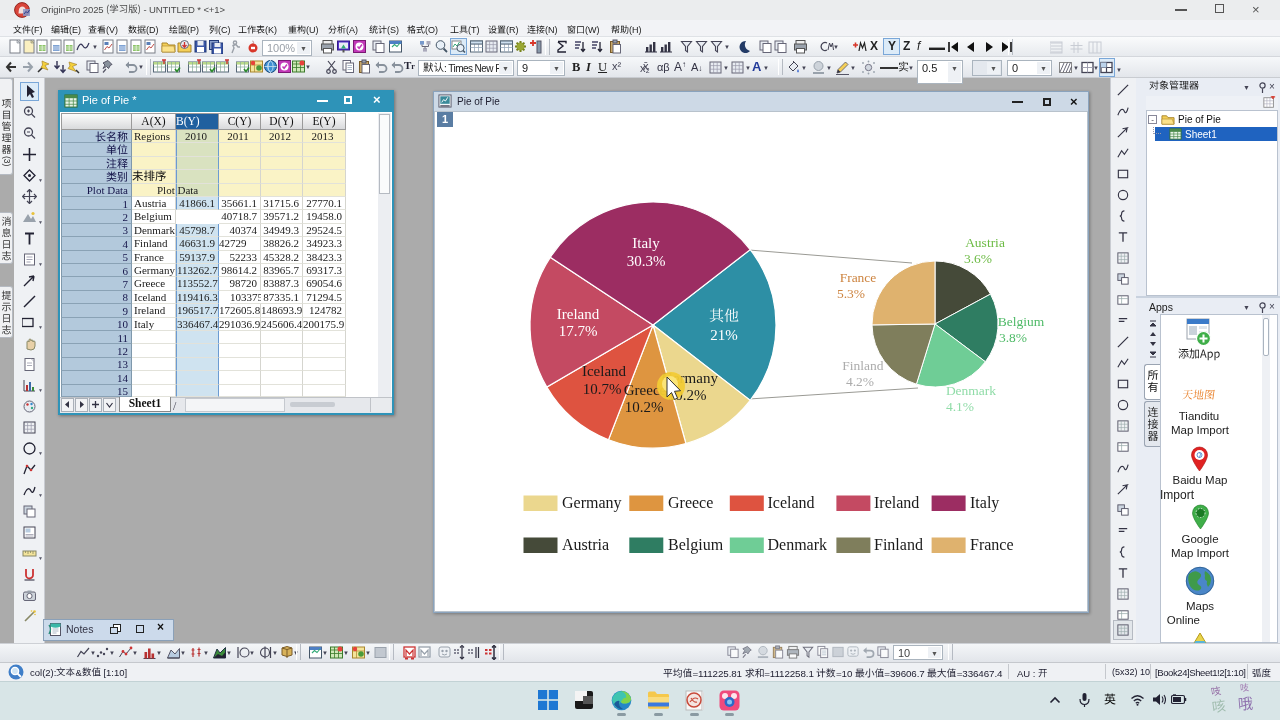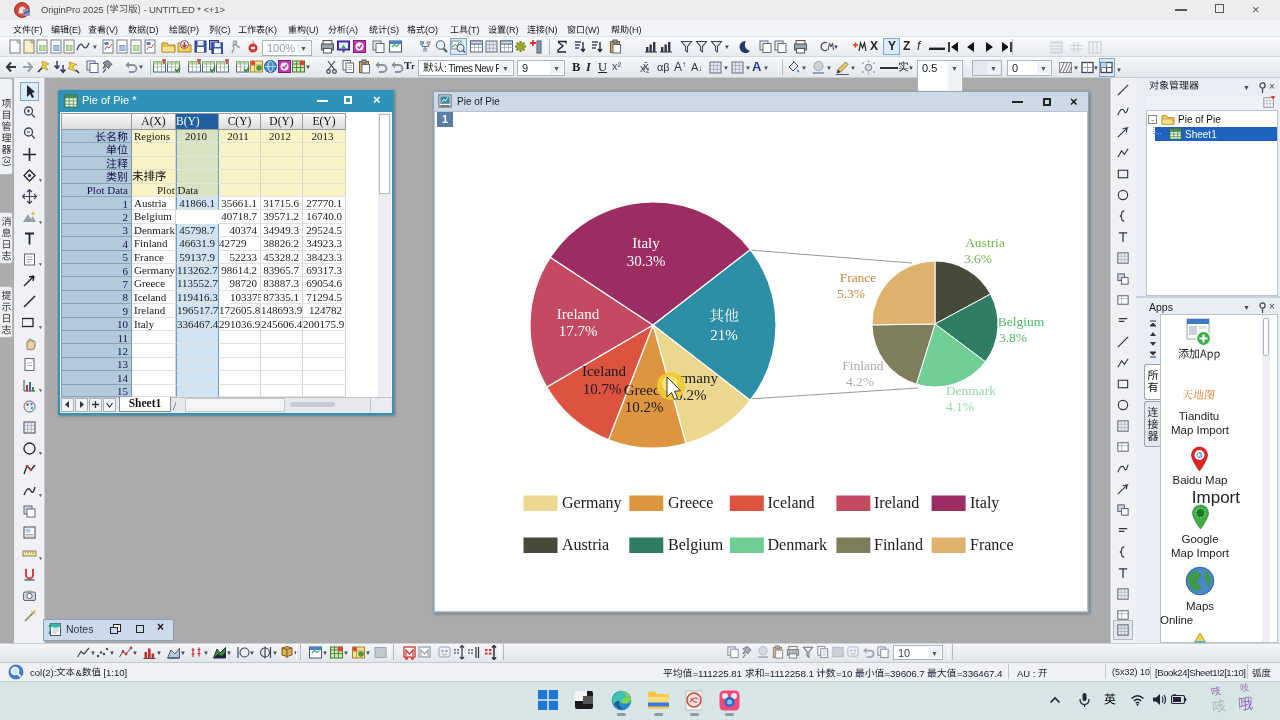--- a/index.html
+++ b/index.html
@@ -526,21 +526,21 @@
         <circle cx="7.5" cy="13.5" r="0.9"></circle>
       </g>
     </svg>
 <div class="abs" style="left:880px;top:67px;width:18px;height:1.5px;background:#333"></div>
 <div class="abs" style="left:898px;top:61px">
       <svg width="11.0" height="12.6" viewBox="0 0 11.0 12.6" style="overflow:visible">
         <path d="M5.9 8.5C7.4 9.1 8.8 9.8 9.7 10.5L10.2 9.9C9.3 9.2 7.8 8.5 6.3 7.9ZM2.6 3.6C3.2 3.9 3.9 4.5 4.3 4.9L4.8 4.3C4.4 3.9 3.7 3.4 3.1 3ZM1.5 5.3C2.2 5.6 2.9 6.2 3.3 6.6L3.8 5.9C3.4 5.6 2.7 5.1 2 4.7ZM1 1.7V3.9H1.8V2.5H9.2V3.9H10V1.7H6.3C6.1 1.3 5.8 0.8 5.5 0.4L4.7 0.6C4.9 1 5.1 1.4 5.3 1.7ZM0.8 6.9V7.6H4.8C4.1 8.7 3 9.4 0.9 9.8C1.1 10 1.3 10.3 1.4 10.5C3.8 10 5.1 9 5.7 7.6H10.3V6.9H6C6.3 5.8 6.3 4.5 6.4 3H5.5C5.5 4.6 5.4 5.9 5.1 6.9Z" fill="#222"></path>
       </svg>
     </div>
 <div class="abs" style="left:908px;top:65px;font-size:6px;color:#445">▼</div>
-<div class="combo" style="left:917px;top:60px;width:46px;height:32px;color:#222">0.5<span class="da">▼</span></div>
+<div class="combo" style="left:917px;top:60px;width:46px;height:24px;color:#222">0.5<span class="da">▼</span></div>
 <div class="combo" style="left:972px;top:60px;width:30px;height:16px;background:#e4e8ee">
       <span class="da">▼</span>
     </div>
 <div class="combo" style="left:1007px;top:60px;width:45px;height:16px;color:#222">0<span class="da">▼</span></div>
 <svg class="abs" style="left:1058px;top:60px" width="15" height="15" viewBox="0 0 15 15">
       <rect x="1.5" y="2.5" width="12" height="10" fill="#fff" stroke="#888"></rect>
       <path d="M2,12 l4,-9 M5,12.5 l4.5,-10 M8,12.5 l4.5,-10 M11,12.5 l2.5,-6" stroke="#556" stroke-width="0.9"></path>
     </svg>
 <div class="abs" style="left:1073px;top:65px;font-size:6px;color:#445">▼</div>
 <svg class="abs" style="left:1080px;top:60px" width="15" height="15" viewBox="0 0 15 15">
@@ -862,21 +862,21 @@
 <div class="abs" style="left:219px;top:197.0px;width:42px;height:13.4px;background:#fff;border-right:1px solid #d5d5cf;border-bottom:1px solid #e2e2da;font-family:'Liberation Serif',serif;font-size:11px;color:#1a1a1a;text-align:right;padding-right:3px;line-height:13px;overflow:hidden">35661.1</div>
 <div class="abs" style="left:261px;top:197.0px;width:42px;height:13.4px;background:#fff;border-right:1px solid #d5d5cf;border-bottom:1px solid #e2e2da;font-family:'Liberation Serif',serif;font-size:11px;color:#1a1a1a;text-align:right;padding-right:3px;line-height:13px;overflow:hidden">31715.6</div>
 <div class="abs" style="left:303px;top:197.0px;width:43px;height:13.4px;background:#fff;border-right:1px solid #d5d5cf;border-bottom:1px solid #e2e2da;font-family:'Liberation Serif',serif;font-size:11px;color:#1a1a1a;text-align:right;padding-right:3px;line-height:13px;overflow:hidden">27770.1</div>
 <div class="abs" style="left:61px;top:210.4px;width:71px;height:13.4px;background:#b3c9dc;border-right:1px solid #7f98ac;border-bottom:1px solid #8aa2b5;border-left:1px solid #7f98ac;overflow:hidden">
       <div style="position:absolute;right:3px;top:0.5px;font-size:11px;font-family:'Liberation Serif',serif;color:#15154a">2</div>
     </div>
 <div class="abs" style="left:132px;top:210.4px;width:44px;height:13.4px;background:#fff;border-right:1px solid #d5d5cf;border-bottom:1px solid #e2e2da;font-family:'Liberation Serif',serif;font-size:11px;color:#1a1a1a;text-align:left;padding-left:2px;line-height:13px;overflow:hidden">Belgium</div>
 <div class="abs" style="left:176px;top:197px;width:43px;height:13.4px;background:#cfe3f0;border-left:1px solid #6b9bd2;border-right:1px solid #6b9bd2;border-bottom:1px solid #e2e2da;font-family:'Liberation Serif',serif;font-size:11px;color:#1a1a1a;text-align:right;padding-right:3px;line-height:13px;overflow:hidden">41866.1</div>
 <div class="abs" style="left:219px;top:210.4px;width:42px;height:13.4px;background:#fff;border-right:1px solid #d5d5cf;border-bottom:1px solid #e2e2da;font-family:'Liberation Serif',serif;font-size:11px;color:#1a1a1a;text-align:right;padding-right:3px;line-height:13px;overflow:hidden">40718.7</div>
 <div class="abs" style="left:261px;top:210.4px;width:42px;height:13.4px;background:#fff;border-right:1px solid #d5d5cf;border-bottom:1px solid #e2e2da;font-family:'Liberation Serif',serif;font-size:11px;color:#1a1a1a;text-align:right;padding-right:3px;line-height:13px;overflow:hidden">39571.2</div>
-<div class="abs" style="left:303px;top:210.4px;width:43px;height:13.4px;background:#fff;border-right:1px solid #d5d5cf;border-bottom:1px solid #e2e2da;font-family:'Liberation Serif',serif;font-size:11px;color:#1a1a1a;text-align:right;padding-right:3px;line-height:13px;overflow:hidden">16740.0</div>
+<div class="abs" style="left:303px;top:210.4px;width:43px;height:13.4px;background:#fff;border-right:1px solid #d5d5cf;border-bottom:1px solid #e2e2da;font-family:'Liberation Serif',serif;font-size:11px;color:#1a1a1a;text-align:right;padding-right:3px;line-height:13px;overflow:hidden">19458.0</div>
 <div class="abs" style="left:61px;top:223.8px;width:71px;height:13.4px;background:#b3c9dc;border-right:1px solid #7f98ac;border-bottom:1px solid #8aa2b5;border-left:1px solid #7f98ac;overflow:hidden">
       <div style="position:absolute;right:3px;top:0.5px;font-size:11px;font-family:'Liberation Serif',serif;color:#15154a">3</div>
     </div>
 <div class="abs" style="left:132px;top:223.8px;width:44px;height:13.4px;background:#fff;border-right:1px solid #d5d5cf;border-bottom:1px solid #e2e2da;font-family:'Liberation Serif',serif;font-size:11px;color:#1a1a1a;text-align:left;padding-left:2px;line-height:13px;overflow:hidden">Denmark</div>
 <div class="abs" style="left:176px;top:223.8px;width:43px;height:13.4px;background:#cfe3f0;border-left:1px solid #6b9bd2;border-right:1px solid #6b9bd2;border-bottom:1px solid #e2e2da;font-family:'Liberation Serif',serif;font-size:11px;color:#1a1a1a;text-align:right;padding-right:3px;line-height:13px;overflow:hidden">45798.7</div>
 <div class="abs" style="left:219px;top:223.8px;width:42px;height:13.4px;background:#fff;border-right:1px solid #d5d5cf;border-bottom:1px solid #e2e2da;font-family:'Liberation Serif',serif;font-size:11px;color:#1a1a1a;text-align:right;padding-right:3px;line-height:13px;overflow:hidden">40374</div>
 <div class="abs" style="left:261px;top:223.8px;width:42px;height:13.4px;background:#fff;border-right:1px solid #d5d5cf;border-bottom:1px solid #e2e2da;font-family:'Liberation Serif',serif;font-size:11px;color:#1a1a1a;text-align:right;padding-right:3px;line-height:13px;overflow:hidden">34949.3</div>
 <div class="abs" style="left:303px;top:223.8px;width:43px;height:13.4px;background:#fff;border-right:1px solid #d5d5cf;border-bottom:1px solid #e2e2da;font-family:'Liberation Serif',serif;font-size:11px;color:#1a1a1a;text-align:right;padding-right:3px;line-height:13px;overflow:hidden">29524.5</div>
 <div class="abs" style="left:61px;top:237.2px;width:71px;height:13.4px;background:#b3c9dc;border-right:1px solid #7f98ac;border-bottom:1px solid #8aa2b5;border-left:1px solid #7f98ac;overflow:hidden">
       <div style="position:absolute;right:3px;top:0.5px;font-size:11px;font-family:'Liberation Serif',serif;color:#15154a">4</div>
@@ -1159,36 +1159,36 @@
       </svg>
     </div>
 <div class="abs" style="left:1165px;top:410px;width:68px;text-align:center;font-size:11.5px;color:#222;left:1165px">Tianditu</div>
 <div class="abs" style="left:1160px;top:424px;width:80px;text-align:center;font-size:11.5px;color:#222">Map Import</div>
 <svg class="abs" style="left:1190px;top:446px" width="19" height="26" viewBox="0 0 19 26">
 <path d="M9.5,25 C9.5,25 1.5,14.5 1.5,9 A8,8 0 0 1 17.5,9 C17.5,14.5 9.5,25 9.5,25 Z" fill="#e02222" stroke="#a81212" stroke-width="0.6"></path>
 <circle cx="9.5" cy="9" r="5" fill="#fff"></circle>
       <path d="M7,9 a2.5,2.5 0 0 1 5,0 a2.5,2.5 0 0 1 -5,0 M9.5,6.5 q2,1 0,5" stroke="#3a7ac8" stroke-width="0.8" fill="none"></path>
     </svg>
 <div class="abs" style="left:1160px;top:474px;width:80px;text-align:center;font-size:11.5px;color:#222">Baidu Map</div>
-<div class="abs" style="left:1160px;top:488px;width:80px;text-align:right;font-size:17px;color:#222">Import</div>
+<div class="abs" style="left:1160px;top:488px;width:80px;text-align:left;font-size:12px;color:#222">Import</div>
 <svg class="abs" style="left:1191px;top:504px" width="19" height="26" viewBox="0 0 19 26">
 <path d="M9.5,25 C9.5,25 1.5,14.5 1.5,9 A8,8 0 0 1 17.5,9 C17.5,14.5 9.5,25 9.5,25 Z" fill="#3fae49" stroke="#1a7a24" stroke-width="0.6"></path>
 <circle cx="9.5" cy="9" r="4.5" fill="#1a7a24"></circle>
       <circle cx="9.5" cy="9" r="4.5" fill="none" stroke="#fff" stroke-width="0.8" stroke-dasharray="1.5,1.5"></circle>
     </svg>
 <div class="abs" style="left:1160px;top:533px;width:80px;text-align:center;font-size:11.5px;color:#222">Google</div>
 <div class="abs" style="left:1160px;top:547px;width:80px;text-align:center;font-size:11.5px;color:#222">Map Import</div>
 <svg class="abs" style="left:1185px;top:566px" width="30" height="30" viewBox="0 0 30 30">
 <circle cx="15" cy="15" r="14" fill="#4a86c8"></circle>
 <path d="M4,8 q5,-4 9,-2 q5,2 2,6 q-5,4 -1,7 q4,2 1,5 q-6,2 -10,-4 q-3,-7 -1,-12" fill="#3f9a4a"></path>
 <path d="M20,5 q6,3 6,9 q0,4 -3,7 q-2,-3 -1,-6 q-3,-1 -2,-5 q-1,-3 0,-5" fill="#3f9a4a"></path>
 <circle cx="15" cy="15" r="13.8" fill="none" stroke="#2a5a8a" stroke-width="0.8"></circle>
     </svg>
 <div class="abs" style="left:1160px;top:600px;width:80px;text-align:center;font-size:11.5px;color:#222">Maps</div>
-<div class="abs" style="left:1160px;top:614px;width:80px;text-align:left;font-size:11.5px;color:#222">Online</div>
+<div class="abs" style="left:1120px;top:614px;width:80px;text-align:right;font-size:11.5px;color:#222">Online</div>
 <svg class="abs" style="left:1186px;top:632px" width="28" height="24" viewBox="0 0 28 24">
 <path d="M14,1 L27,23 L1,23 Z" fill="#e8d44a" stroke="#b89a1a"></path>
 <path d="M9.5,9 L18.5,9 L23,16 L5,16 Z" fill="#5ab4d8"></path>
       <path d="M7,13 L21,13 L24,18 L4,18 Z" fill="#c86ab8"></path>
 <path d="M5,16.5 L23,16.5 L25.5,21 L2.5,21 Z" fill="#7ac87a"></path>
     </svg>
 <div class="abs" style="left:43px;top:619px;width:131px;height:22px;background:#ccdaeb;border:1px solid #8aa0b8"></div>
 <svg class="abs" style="left:48px;top:622px" width="15" height="15" viewBox="0 0 15 15">
       <rect x="2.5" y="1.5" width="10" height="12" fill="#fff" stroke="#556"></rect>
       <path d="M2.5,1.5 h10 v3 q-5,2.5 -10,0 Z" fill="#3ab8a8"></path>

